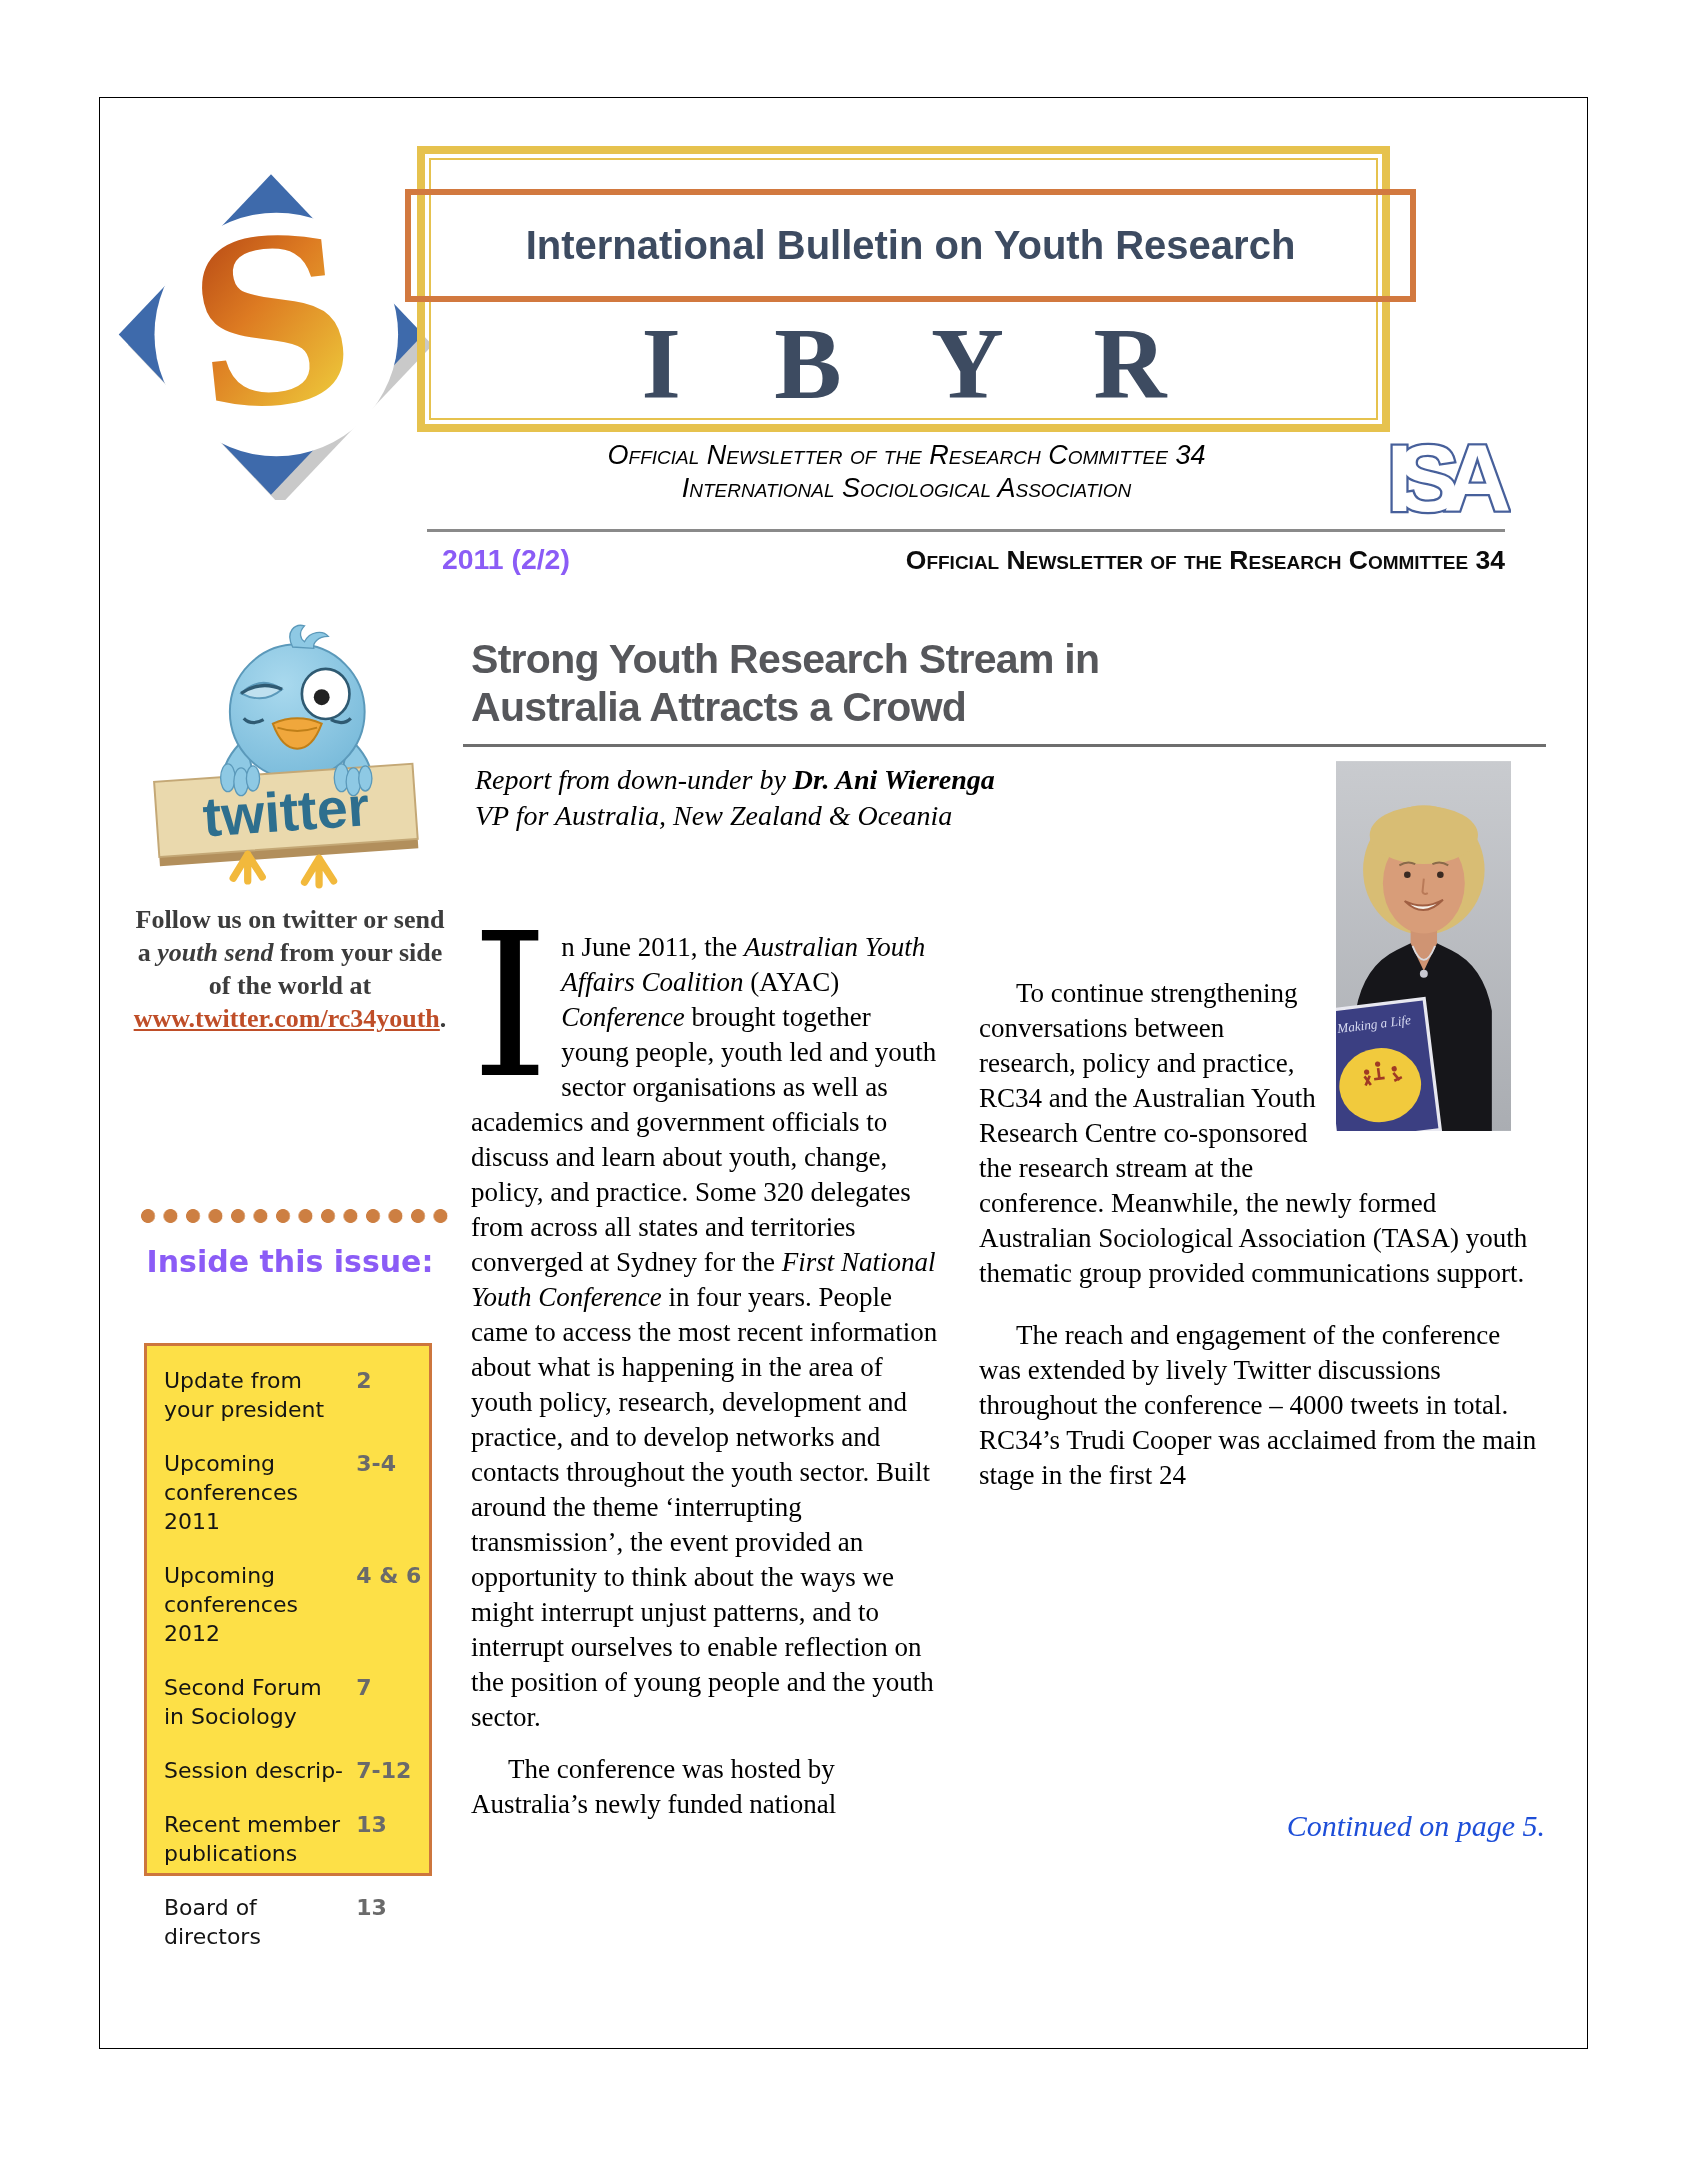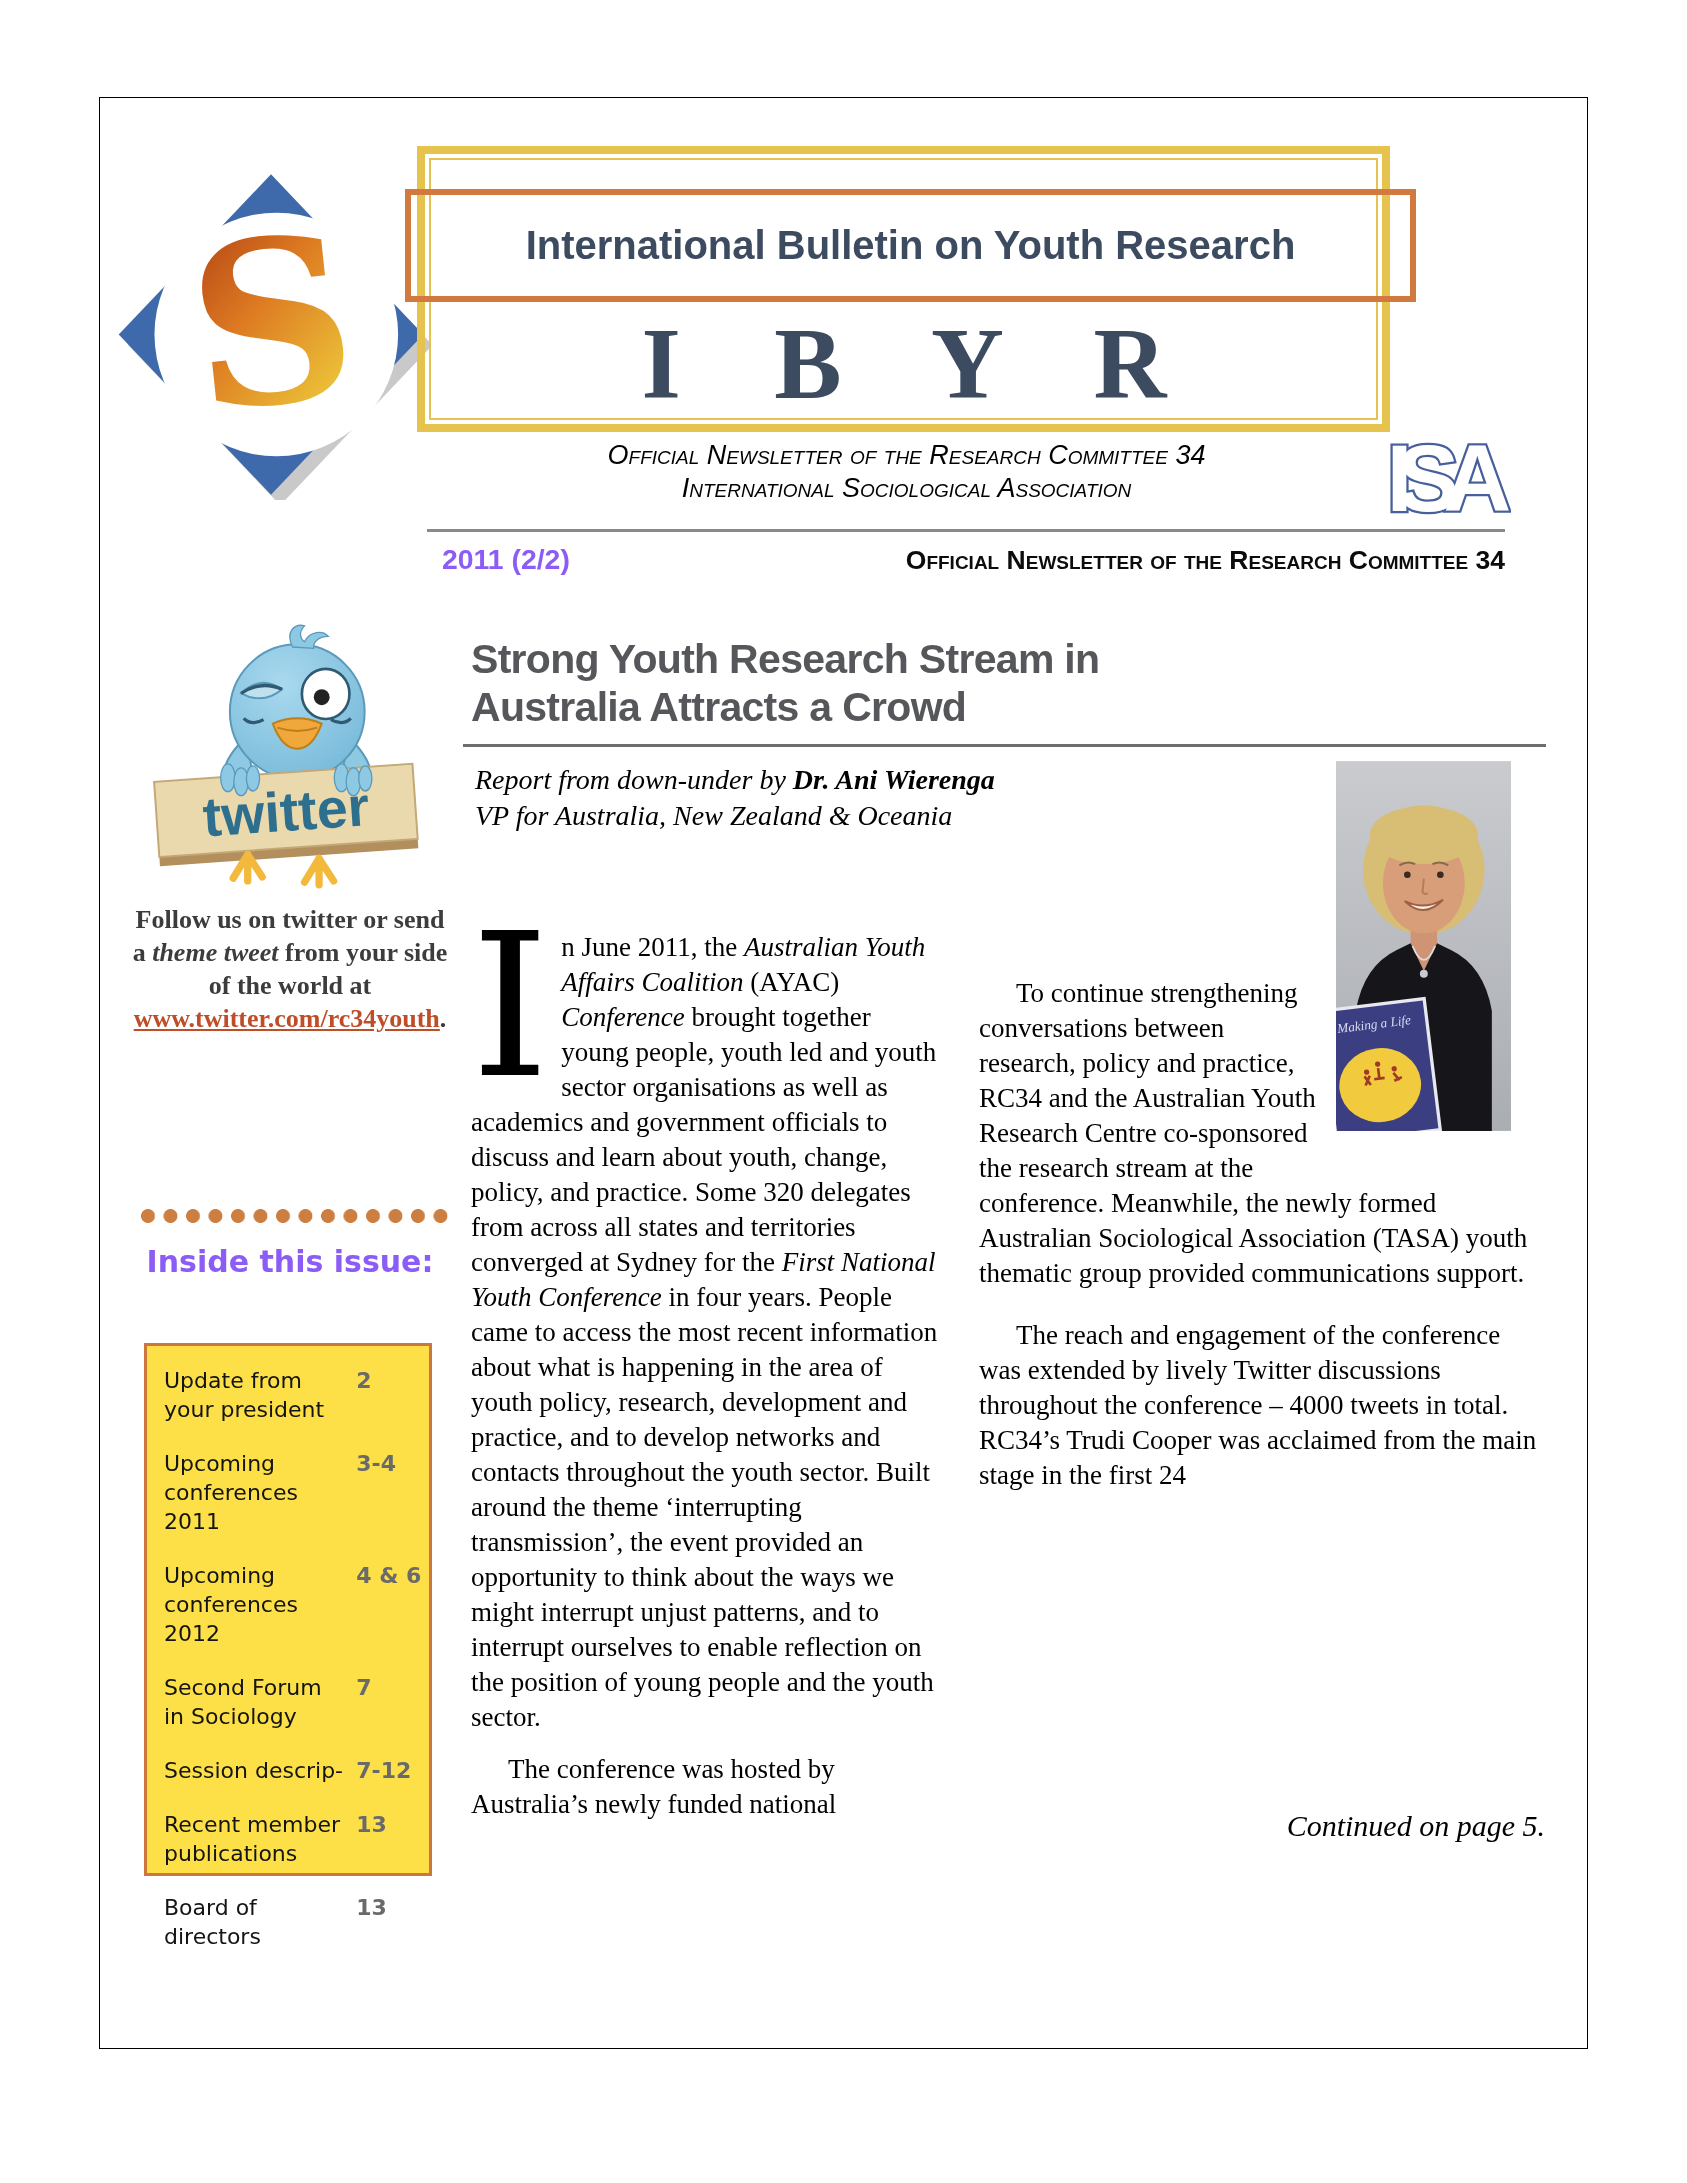--- a/index.html
+++ b/index.html
@@ -37,21 +37,21 @@
 
   
   .col { position:absolute; font-family:"Liberation Serif", serif; font-size:27px; line-height:35px; color:#000; }
   .col-left { left:471px; top:930px; width:471px; }
   .col-right { left:979px; top:959px; width:566px; }
   .dropcap { float:left; font-family:"DejaVu Serif", serif; font-size:198px; line-height:148px;
              padding:2.6px 12px 0 0; color:#000; }
   .indent { text-indent:37px; margin-top:17px; }
   .wrap-spacer { float:right; width:222px; height:205px; }
   .continued { position:absolute; left:979px; top:1809px; width:566px; text-align:right;
-               font-family:"Liberation Serif", serif; font-style:italic; font-size:30px; color:#000000; }
+               font-family:"Liberation Serif", serif; font-style:italic; font-size:30px; color:#1d4ed8; }
 
   
   .twitter-art { position:absolute; left:142px; top:619px; width:294px; height:278px; }
   .follow { position:absolute; left:131px; top:903px; width:318px; text-align:center;
             font-family:"Liberation Serif", serif; font-weight:bold; font-size:26px; line-height:33px; color:#3c3c3c; }
   .follow .yt { font-style:italic; }
   .follow a { color:#bf4e28; font-weight:bold; text-decoration:underline; }
   .dots { position:absolute; left:140px; top:1208px; width:308px; height:16px;
           background-image:radial-gradient(circle at 8px 8px, #cd7f42 6.6px, transparent 7.3px);
           background-size:22.5px 16px; background-repeat:repeat-x; }
@@ -149,21 +149,21 @@
         <ellipse cx="320" cy="246" rx="11" ry="21"></ellipse>
         <ellipse cx="338" cy="241" rx="10" ry="19"></ellipse>
     </g>
     <g stroke="#f2b93c" stroke-width="11" stroke-linecap="round" fill="none">
       <path d="M160,356 L138,392 M160,356 L160,396 M160,356 L182,390"></path>
       <path d="M268,362 L246,398 M268,362 L268,402 M268,362 L290,396"></path>
     </g>
   </svg>
 
   <div class="follow">
-    <span>Follow us on twitter or send a </span><span class="yt">theme tweet</span><span> from your side of the world at </span><a href="#">www.twitter.com/rc34youth</a><span>.</span>
+    <span>Follow us on twitter or send a </span><span class="yt">youth send</span><span> from your side of the world at </span><a href="#">www.twitter.com/rc34youth</a><span>.</span>
   </div>
 
   <div class="dots"></div>
   <div class="inside">Inside this issue:</div>
 
   <div class="toc">
     <div class="toc-row">
       <div class="toc-title">Update from your president</div>
       <div class="toc-pages">2</div>
     </div>

